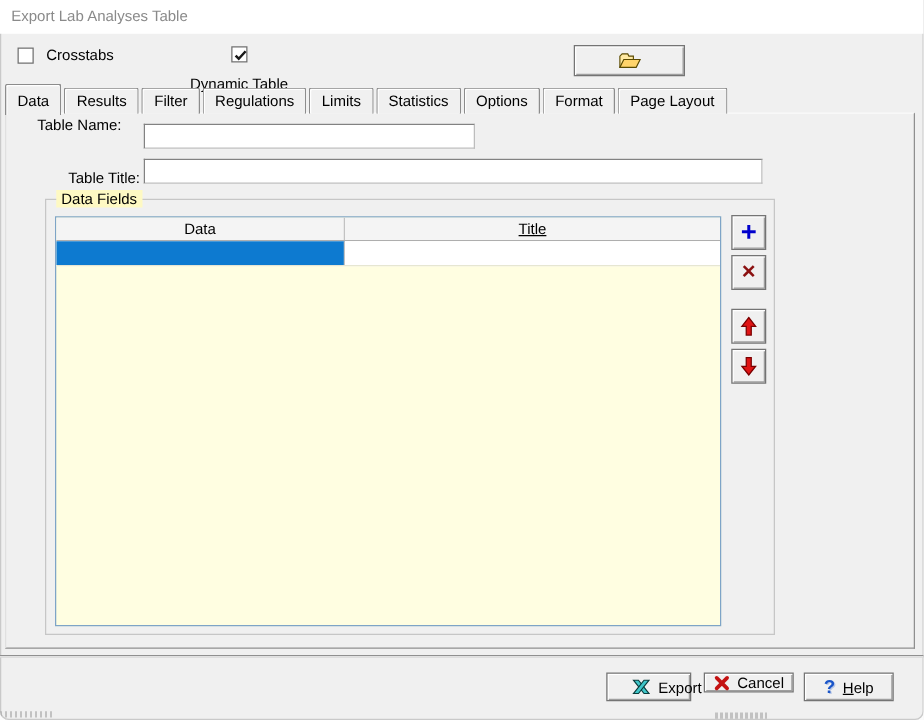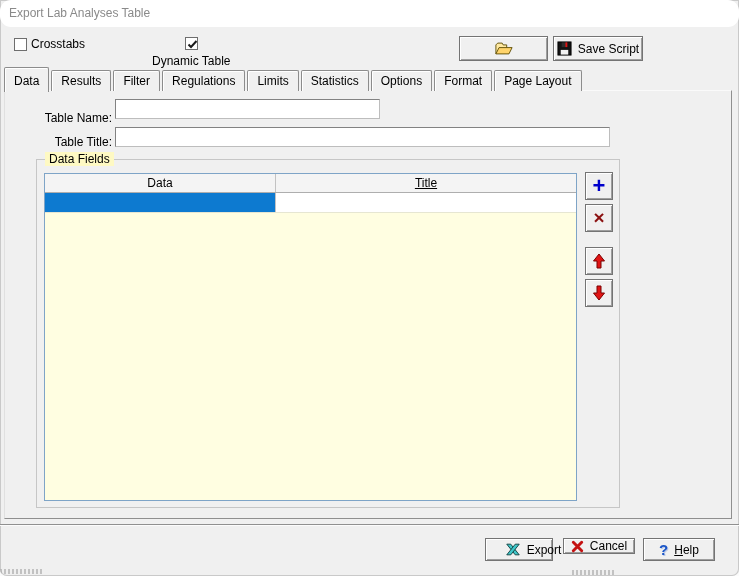--- a/index.html
+++ b/index.html
@@ -2,24 +2,24 @@
 <html><head>
 <meta charset="utf-8">
 <style>
   * { box-sizing: border-box; margin: 0; padding: 0; }
   body { margin:0; background:#fbfbfb; font-family:"Liberation Sans", sans-serif; }
   .dialog {
     position:relative; width:739px; height:576px; background:#f0f0f0;
     border-radius:0 0 7px 7px; overflow:hidden;
     box-shadow: inset 0 0 0 1px #c9c9c9;
   }
-  .titlebar { position:absolute; left:0; top:0; width:739px; height:27px; background:#ffffff;border-radius:11px; }
+  .titlebar { position:absolute; left:0; top:0; width:739px; height:27px; background:#ffffff; }
   .title-text { position:absolute; left:9px; top:6px; font-size:12px; color:#8a8a8a; }
 
-  .checkbox { position:absolute; display:flex; align-items:center; gap:4px; font-size:12px; color:#000; cursor:default; }
+  .checkbox { position:absolute; display:flex; align-items:center; gap:10px; font-size:12px; color:#000; cursor:default; }
   .checkbox .box { width:13px; height:13px; background:#fff; border:1px solid #6e6e6e; position:relative; flex:0 0 auto; }
   .checkbox .box svg { display:none; position:absolute; left:0px; top:0px; }
   .checkbox.checked .box svg { display:block; }
   .cb-crosstabs { left:14px; top:37px; }
   .cb-dynamic { left:152px; top:37px;flex-direction:column; }
 
   .btn3d {
     background:#f0f0f0; border:1px solid #747474;
     box-shadow: inset 1px 1px 0 #ffffff, inset -1px -1px 0 #9e9e9e;
     display:flex; align-items:center; justify-content:center; gap:6px;
@@ -34,21 +34,21 @@
     border:1px solid #8c8c8c; border-bottom:none; border-radius:2px 2px 0 0;
     margin-right:2px; box-shadow: inset 1px 1px 0 #fff; white-space:nowrap;
   }
   .tab.active { padding-top:6px; padding-bottom:4px; margin-bottom:-1px; position:relative; z-index:4; }
 
   .panel {
     position:absolute; left:4px; top:90px; width:728px; height:429px;
     background:#f0f0f0; border:1px solid; border-color:#fafafa #8f8f8f #8f8f8f #e0e0e0; z-index:1;
   }
   .fld-label { position:absolute; font-size:12px; text-align:right; color:#000; }
-  .lbl-name  { left:10px; top:20px; width:97px; }
+  .lbl-name  { left:10px; top:2px; width:97px;text-align:center; }
   .lbl-title { left:10px; top:44px; width:97px; }
   .fld-input {
     position:absolute; height:20px; background:#fff; border:1px solid #828282;
     border-bottom-color:#bdbdbd; border-right-color:#bdbdbd;
     font-family:"Liberation Sans", sans-serif; font-size:12px; padding:0 4px; outline:none;
   }
   .inp-name  { left:110px; top:8px;  width:265px; }
   .inp-title { left:110px; top:36px; width:495px; }
 
   .groupbox { position:absolute; left:31px; top:68px; width:584px; height:349px; border:1px solid #c6c6c6; }
@@ -113,31 +113,20 @@
 
   <button class="btn3d btn-open">
     <span class="icon">
       <svg width="18" height="13" viewBox="0 0 20 14">
         <path d="M1,13 L1,3 L3,1 L8,1 L9,3 L13,3 L13,6" fill="#ffe9a2" stroke="#5a4a00" stroke-width="1"></path>
         <polygon points="1,13 4.5,6 19,6 15.5,13" fill="#ffd46b" stroke="#5a4a00" stroke-width="1"></polygon>
       </svg>
     </span>
   </button>
 
-  <button class="btn3d btn-save">
-    <span class="icon">
-      <svg width="15" height="15" viewBox="0 0 16 16">
-        <rect x="1" y="1" width="14" height="14" fill="#141414" stroke="#000" stroke-width="1"></rect>
-        <rect x="5" y="1.5" width="6" height="5" fill="#2e2e2e"></rect>
-        <rect x="9" y="1.5" width="2" height="5" fill="#e01414"></rect>
-        <rect x="4" y="9.5" width="8" height="5" fill="#f2f2f2"></rect>
-      </svg>
-    </span>
-    <span>Save Script</span>
-  </button>
 
   <div class="tabs">
     <div class="tab active">Data</div>
     <div class="tab">Results</div>
     <div class="tab">Filter</div>
     <div class="tab">Regulations</div>
     <div class="tab">Limits</div>
     <div class="tab">Statistics</div>
     <div class="tab">Options</div>
     <div class="tab">Format</div>

